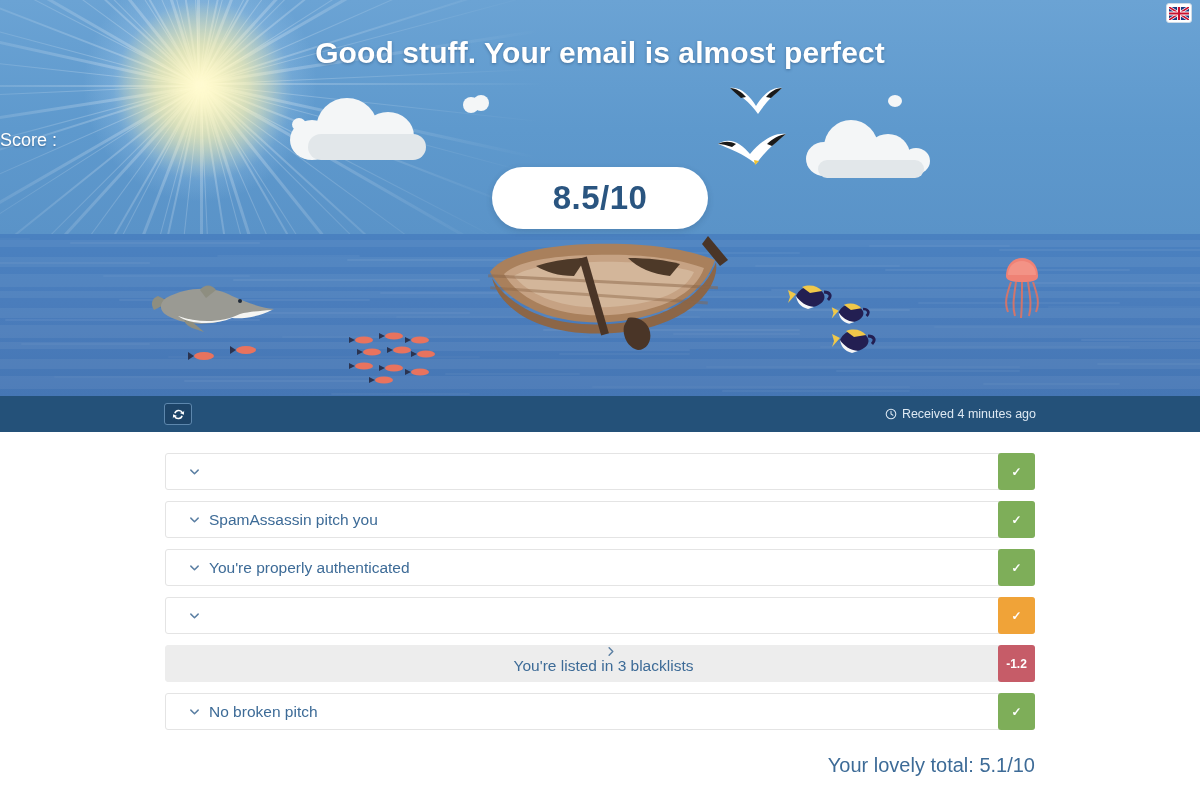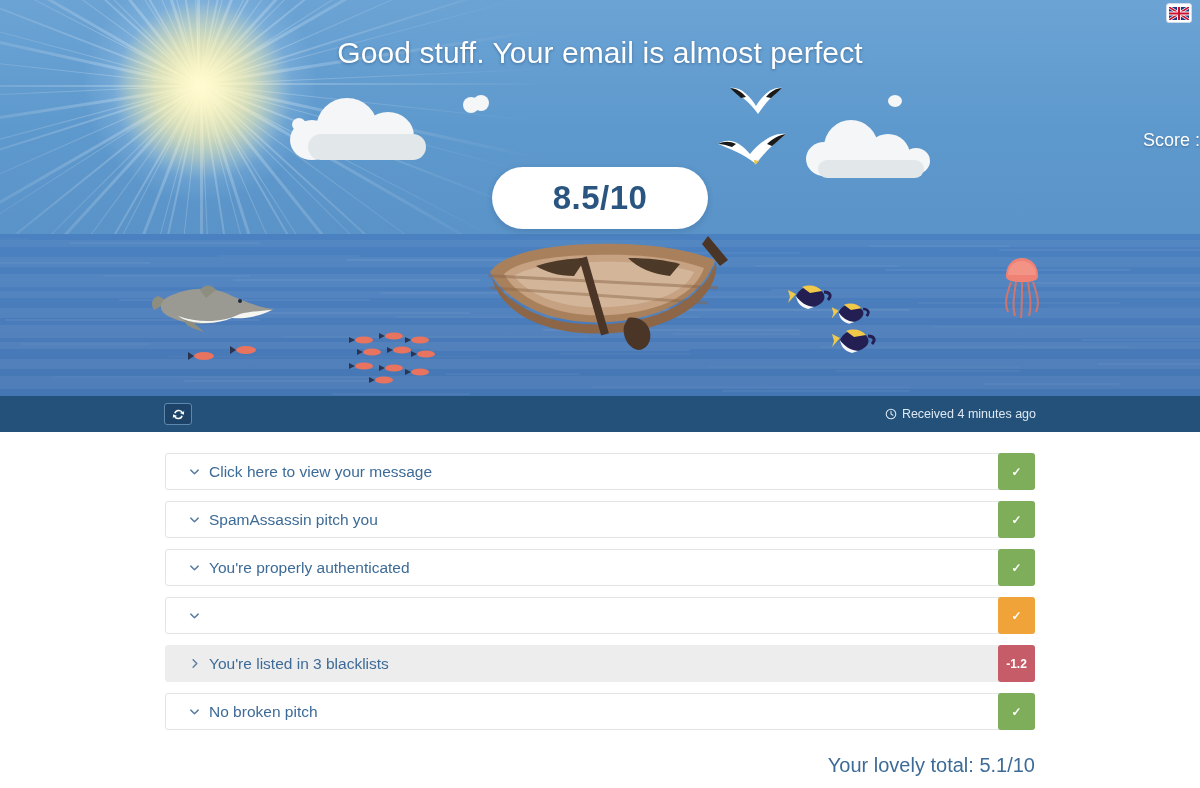--- a/index.html
+++ b/index.html
@@ -55,27 +55,27 @@
   }
   .waveband {
     position: absolute; left: -40px; width: 1320px;
     background: rgba(255,255,255,0.055);
     transform: skewX(-22deg);
   }
 
   .hero-title {
     position: absolute; left: 0; top: 36px; width: 1200px;
     text-align: center; color: #ffffff;
-    font-size: 30px; font-weight: 400; letter-spacing: .1px;
+    font-size: 30px; font-weight: 700; letter-spacing: .1px;
     text-shadow: 0 1px 3px rgba(25,55,90,.45);
     z-index: 7;
   }
   .score-label {
     position: absolute; left: 0; top: 130px; width: 1200px;
-    text-align: right; color: #ffffff; font-size: 18px;
+    text-align: left; color: #ffffff; font-size: 18px;
     text-shadow: 0 1px 2px rgba(25,55,90,.45); z-index: 7;
   }
   .score-pill {
     position: absolute; left: 492px; top: 167px;
     width: 216px; height: 62px; border-radius: 34px;
     background: #ffffff; z-index: 7;
     display: flex; align-items: center; justify-content: center;
     box-shadow: 0 2px 6px rgba(20,50,80,.18);
   }
   .score-pill span {
@@ -110,21 +110,21 @@
     display: flex; align-items: center; gap: 5px;
   }
 
   
   .list { position: relative; width: 1200px; padding-top: 21px; }
   .row {
     position: relative; width: 870px; margin: 0 auto 11px auto; height: 37px;
     background: #ffffff; border: 1px solid #e4e4e4; border-radius: 3px;
     display: flex; align-items: center; cursor: pointer;
   }
-  .row.active { background: #ededed; border-color: #ededed; }
+  .row.active { background: #ededed; border-color: #ededed; flex-direction: column; }
   .row .chev {
     width: 15px; margin-left: 21px; color: #5b7fa3;
     display: flex; align-items: center; justify-content: center;
   }
   .row .label {
     margin-left: 7px; font-size: 15.5px; color: #3d6b97; font-weight: 400;
   }
   .badge {
     position: absolute; right: -1px; top: -1px;
     width: 37px; height: 37px; border-radius: 3px;
@@ -459,21 +459,20 @@
   </div>
 </div>
 
 <div class="list" id="list">
     <div class="row">
       <span class="chev">
         <svg width="11" height="11" viewBox="0 0 12 12" fill="none" stroke="#5b7fa3" stroke-width="1.6" stroke-linecap="round" stroke-linejoin="round">
           <path d="M2 4.5 L6 8.5 L10 4.5"></path>
         </svg>
       </span>
-      <span class="label">Click here to view your message</span>
       <span class="badge ok">✓</span>
     </div>
     <div class="row">
       <span class="chev">
         <svg width="11" height="11" viewBox="0 0 12 12" fill="none" stroke="#5b7fa3" stroke-width="1.6" stroke-linecap="round" stroke-linejoin="round">
           <path d="M2 4.5 L6 8.5 L10 4.5"></path>
         </svg>
       </span>
       <span class="label">SpamAssassin pitch you</span>
       <span class="badge ok">✓</span>

